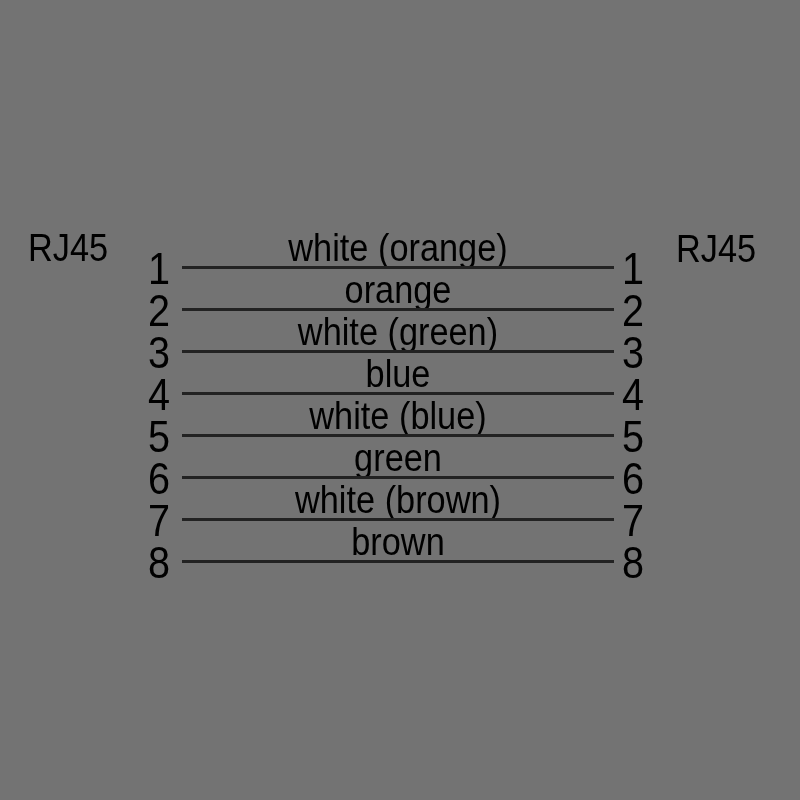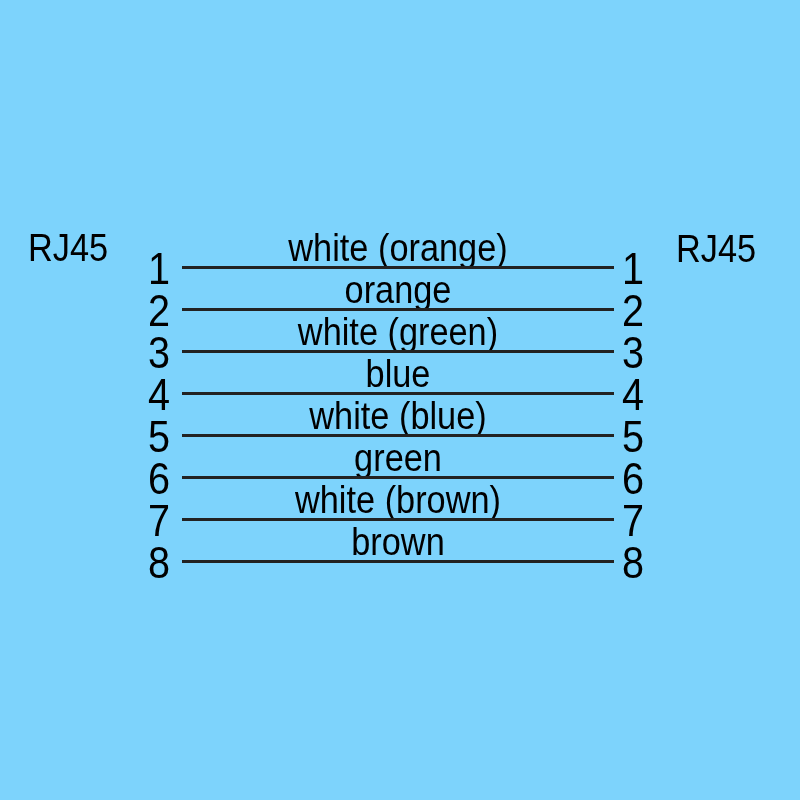--- a/index.html
+++ b/index.html
@@ -4,21 +4,21 @@
 <style>
   html, body {
     margin: 0;
     padding: 0;
     background: #ffffff;
   }
   .stage {
     position: relative;
     width: 800px;
     height: 800px;
-    background: #7dd3fc;
+    background: #737373;
     overflow: hidden;
     font-family: "Liberation Sans", sans-serif;
     color: #000000;
   }
   .connector-label {
     position: absolute;
     font-size: 39px;
     line-height: 1;
     font-weight: 400;
     transform: scaleX(0.88);

